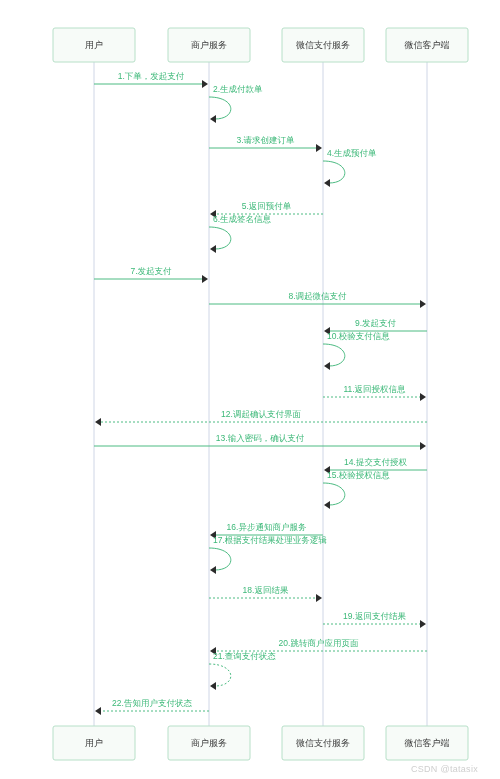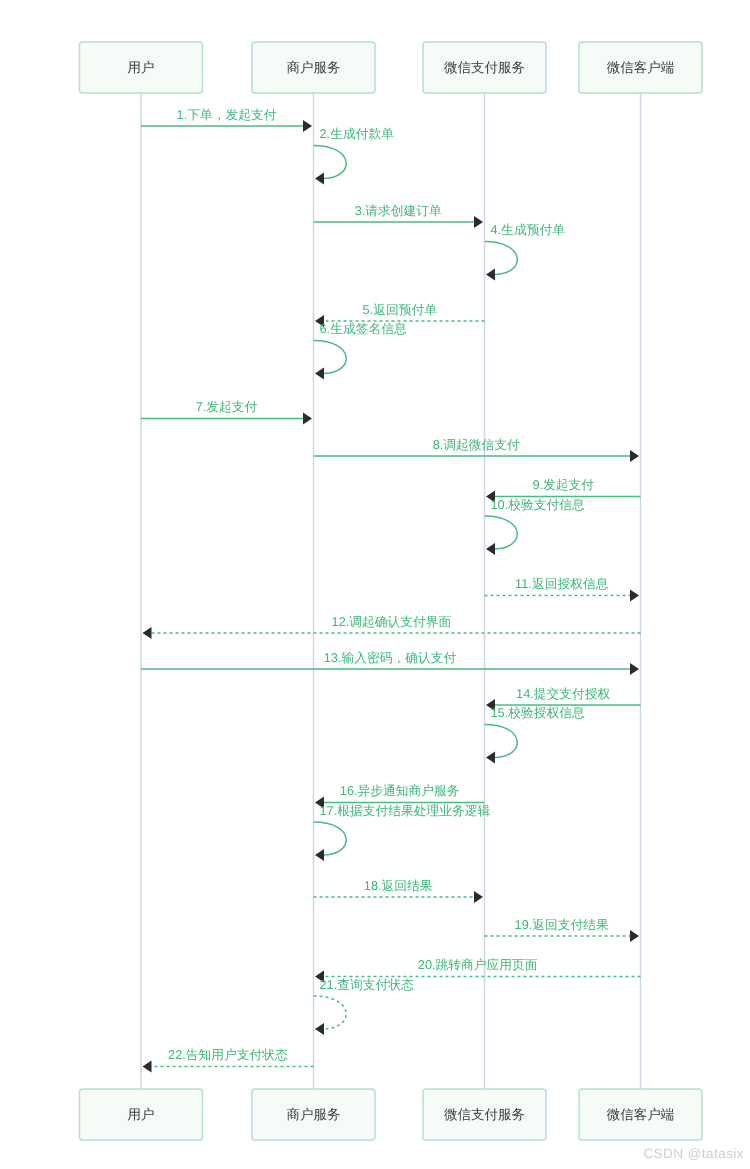--- a/index.html
+++ b/index.html
@@ -60,21 +60,21 @@
     fill: #3cb878;
     dominant-baseline: alphabetic;
   }
   .msg-label.anchor-middle { text-anchor: middle; }
   .msg-label.anchor-start { text-anchor: start; }
   .arrow-head {
     fill: #2b2b2b;
   }
   .watermark {
     position: absolute;
-    right: 4px;
+    right: 22px;
     bottom: 5px;
     font-family: "Liberation Sans", "DejaVu Sans", sans-serif;
     font-size: 9px;
     color: #cfcfcf;
     letter-spacing: 0.3px;
     user-select: none;
   }
 </style>
 </head>
 <body>

